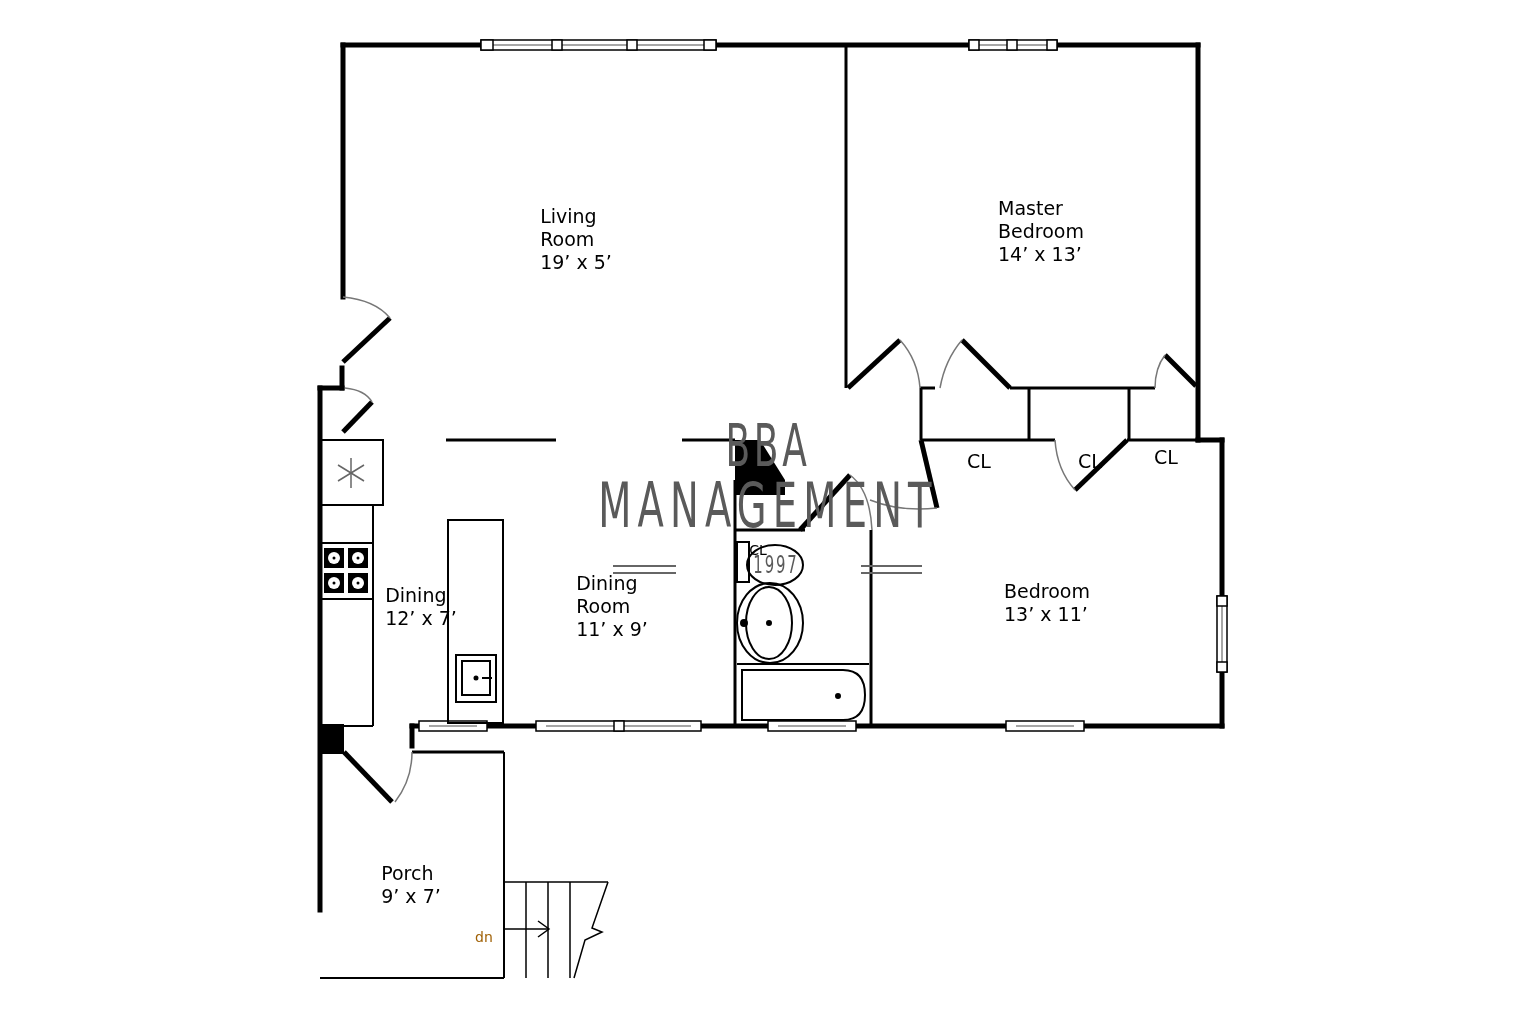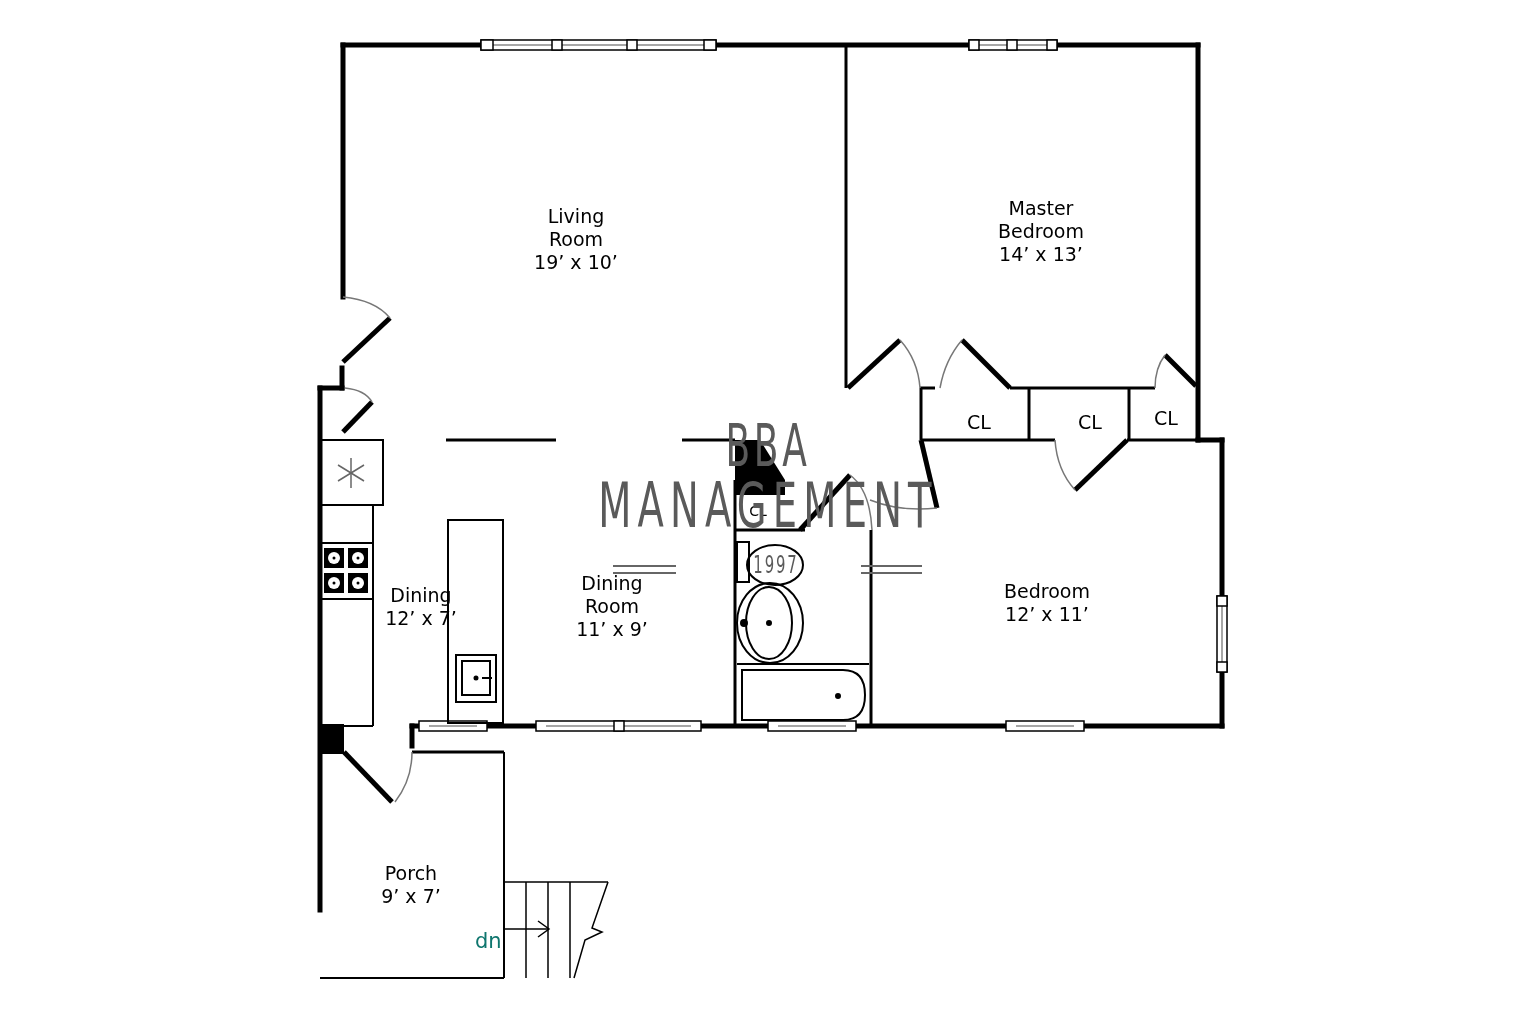--- a/index.html
+++ b/index.html
@@ -1,20 +1,20 @@
 <!DOCTYPE html>
 <html><head>
 <meta charset="utf-8">
 <style>
   html, body { margin: 0; padding: 0; background: #ffffff; }
   body { width: 1536px; height: 1024px; position: relative; overflow: hidden; font-family: "DejaVu Sans", sans-serif; }
   #plan { position: absolute; left: 0; top: 0; width: 1536px; height: 1024px; }
-  .lbl { position: absolute; text-align: center; color: #000; font-family: "DejaVu Sans", sans-serif; font-size: 19px; line-height: 23px; white-space: nowrap; transform: translateX(-50%); }
-  .cl { position: absolute; font-family: "DejaVu Sans", sans-serif; font-size: 19px; color: #000; transform: translateX(-50%); }
-  .dn { position: absolute; font-family: "DejaVu Sans", sans-serif; font-size: 21px; color: #0f766e; }
+  .lbl { position: absolute; color: #000; font-family: "DejaVu Sans", sans-serif; font-size: 19px; line-height: 23px; white-space: nowrap; transform: translateX(-50%); }
+  .cl { position: absolute; font-family: "DejaVu Sans", sans-serif; font-size: 19px; color: #000; transform: translateX(-50%); margin-top: 39px; }
+  .dn { position: absolute; font-family: "DejaVu Sans", sans-serif; font-size: 14px; color: #a16207; }
   .wm { position: absolute; color: #5a5a5a; font-family: "DejaVu Sans", sans-serif; text-align: center; transform: translateX(-50%) scaleX(0.62); white-space: nowrap; letter-spacing: 6px; }
   .wm1 { top: 416px; left: 768px; font-size: 58px; line-height: 60px; font-weight: normal; }
   .wm2 { top: 474px; left: 768px; font-size: 62px; line-height: 64px; letter-spacing: 10px; }
   .wm3 { top: 552px; left: 776px; font-size: 24px; line-height: 26px; letter-spacing: 3px; }
 </style>
 </head>
 <body>
 
 <svg id="plan" viewBox="0 0 1536 1024" xmlns="http://www.w3.org/2000/svg">
   <g stroke="#000" fill="none" stroke-linecap="square">
@@ -185,39 +185,39 @@
     <line x1="570" y1="882" x2="570" y2="978"></line>
     <path d="M608,882 L592,928 L602,932 L585,940 L574,978"></path>
     <line x1="504" y1="929" x2="549" y2="929"></line>
     <path d="M538,921 L549,929 L538,937"></path>
   </g>
 </svg>
 
 <div class="lbl" style="left:576px; top:205px;">
   <div>Living</div>
   <div>Room</div>
-  <div>19’ x 10’</div>
+  <div>19’ x 5’</div>
 </div>
 <div class="lbl" style="left:1041px; top:197px;">
   <div>Master</div>
   <div>Bedroom</div>
   <div>14’ x 13’</div>
 </div>
 <div class="lbl" style="left:421px; top:584px;">
   <div>Dining</div>
   <div>12’ x 7’</div>
 </div>
 <div class="lbl" style="left:612px; top:572px;">
   <div>Dining</div>
   <div>Room</div>
   <div>11’ x 9’</div>
 </div>
 <div class="lbl" style="left:1047px; top:580px;">
   <div>Bedroom</div>
-  <div>12’ x 11’</div>
+  <div>13’ x 11’</div>
 </div>
 <div class="lbl" style="left:411px; top:862px;">
   <div>Porch</div>
   <div>9’ x 7’</div>
 </div>
 
 <div class="cl" style="left:979px; top:411px;">CL</div>
 <div class="cl" style="left:1090px; top:411px;">CL</div>
 <div class="cl" style="left:1166px; top:407px;">CL</div>
 <div class="cl" style="left:758px; top:503px; font-size:14px;">CL</div>

